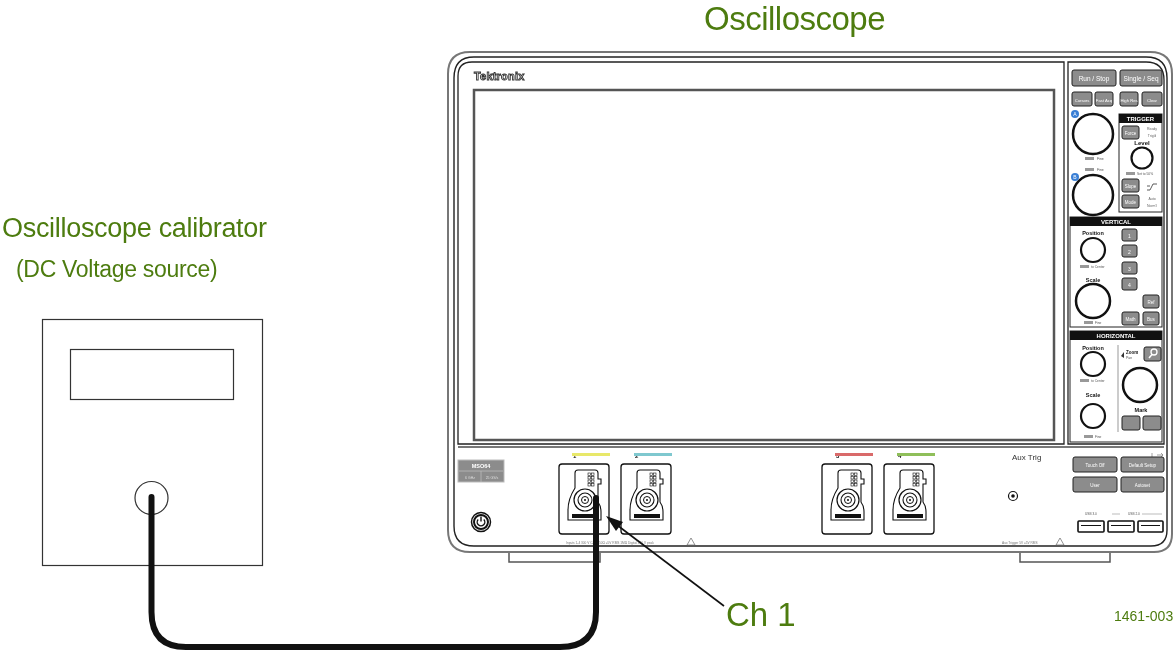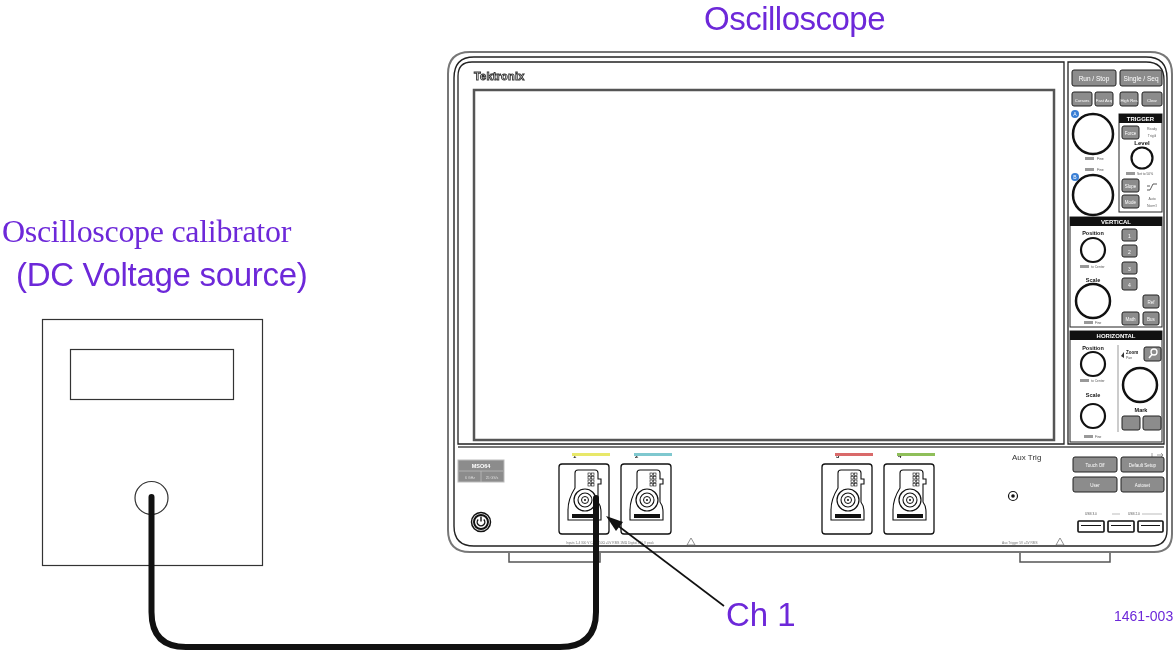--- a/index.html
+++ b/index.html
@@ -1,26 +1,26 @@
 <!DOCTYPE html>
 <html><head>
 <meta charset="utf-8">
 <style>
   html, body { margin:0; padding:0; background:#ffffff; }
   body { width:1174px; height:661px; position:relative; overflow:hidden; font-family:"Liberation Sans", sans-serif; }
   .abs { position:absolute; }
-  .title-text { font-family:"Liberation Sans", sans-serif; color:#6d28d9; font-weight:normal; }
+  .title-text { font-family:"Liberation Sans", sans-serif; color:#4d7c0f; font-weight:normal; }
   svg text { font-family:"Liberation Sans", sans-serif; }
 </style>
 </head>
 <body>
 
 <div class="abs title-text" style="left:704px; top:0px; font-size:33px; letter-spacing:-0.5px;">Oscilloscope</div>
-<div class="abs title-text" style="left:2px; top:213px; font-size:32px; letter-spacing:-0.3px;font-family:Liberation Serif, serif;">Oscilloscope calibrator</div>
-<div class="abs title-text" style="left:16px; top:256px; font-size:33px; letter-spacing:-0.3px;">(DC Voltage source)</div>
+<div class="abs title-text" style="left:2px; top:213px; font-size:27px; letter-spacing:-0.3px;">Oscilloscope calibrator</div>
+<div class="abs title-text" style="left:16px; top:256px; font-size:23px; letter-spacing:-0.3px;">(DC Voltage source)</div>
 <div class="abs title-text" style="left:726px; top:596px; font-size:33px;">Ch 1</div>
 <div class="abs title-text" style="left:1114px; top:608px; font-size:14px;">1461-003</div>
 
 <svg class="abs" style="left:0;top:0" width="1174" height="661" viewBox="0 0 1174 661">
 
   <g>
     <rect x="42.5" y="319.5" width="220" height="246" fill="#fff" stroke="#333" stroke-width="1.2"></rect>
     <rect x="70.5" y="349.5" width="163" height="50" fill="#fff" stroke="#333" stroke-width="1.2"></rect>
     <circle cx="151.5" cy="498" r="16.5" fill="#fff" stroke="#333" stroke-width="1.2"></circle>
   </g>

